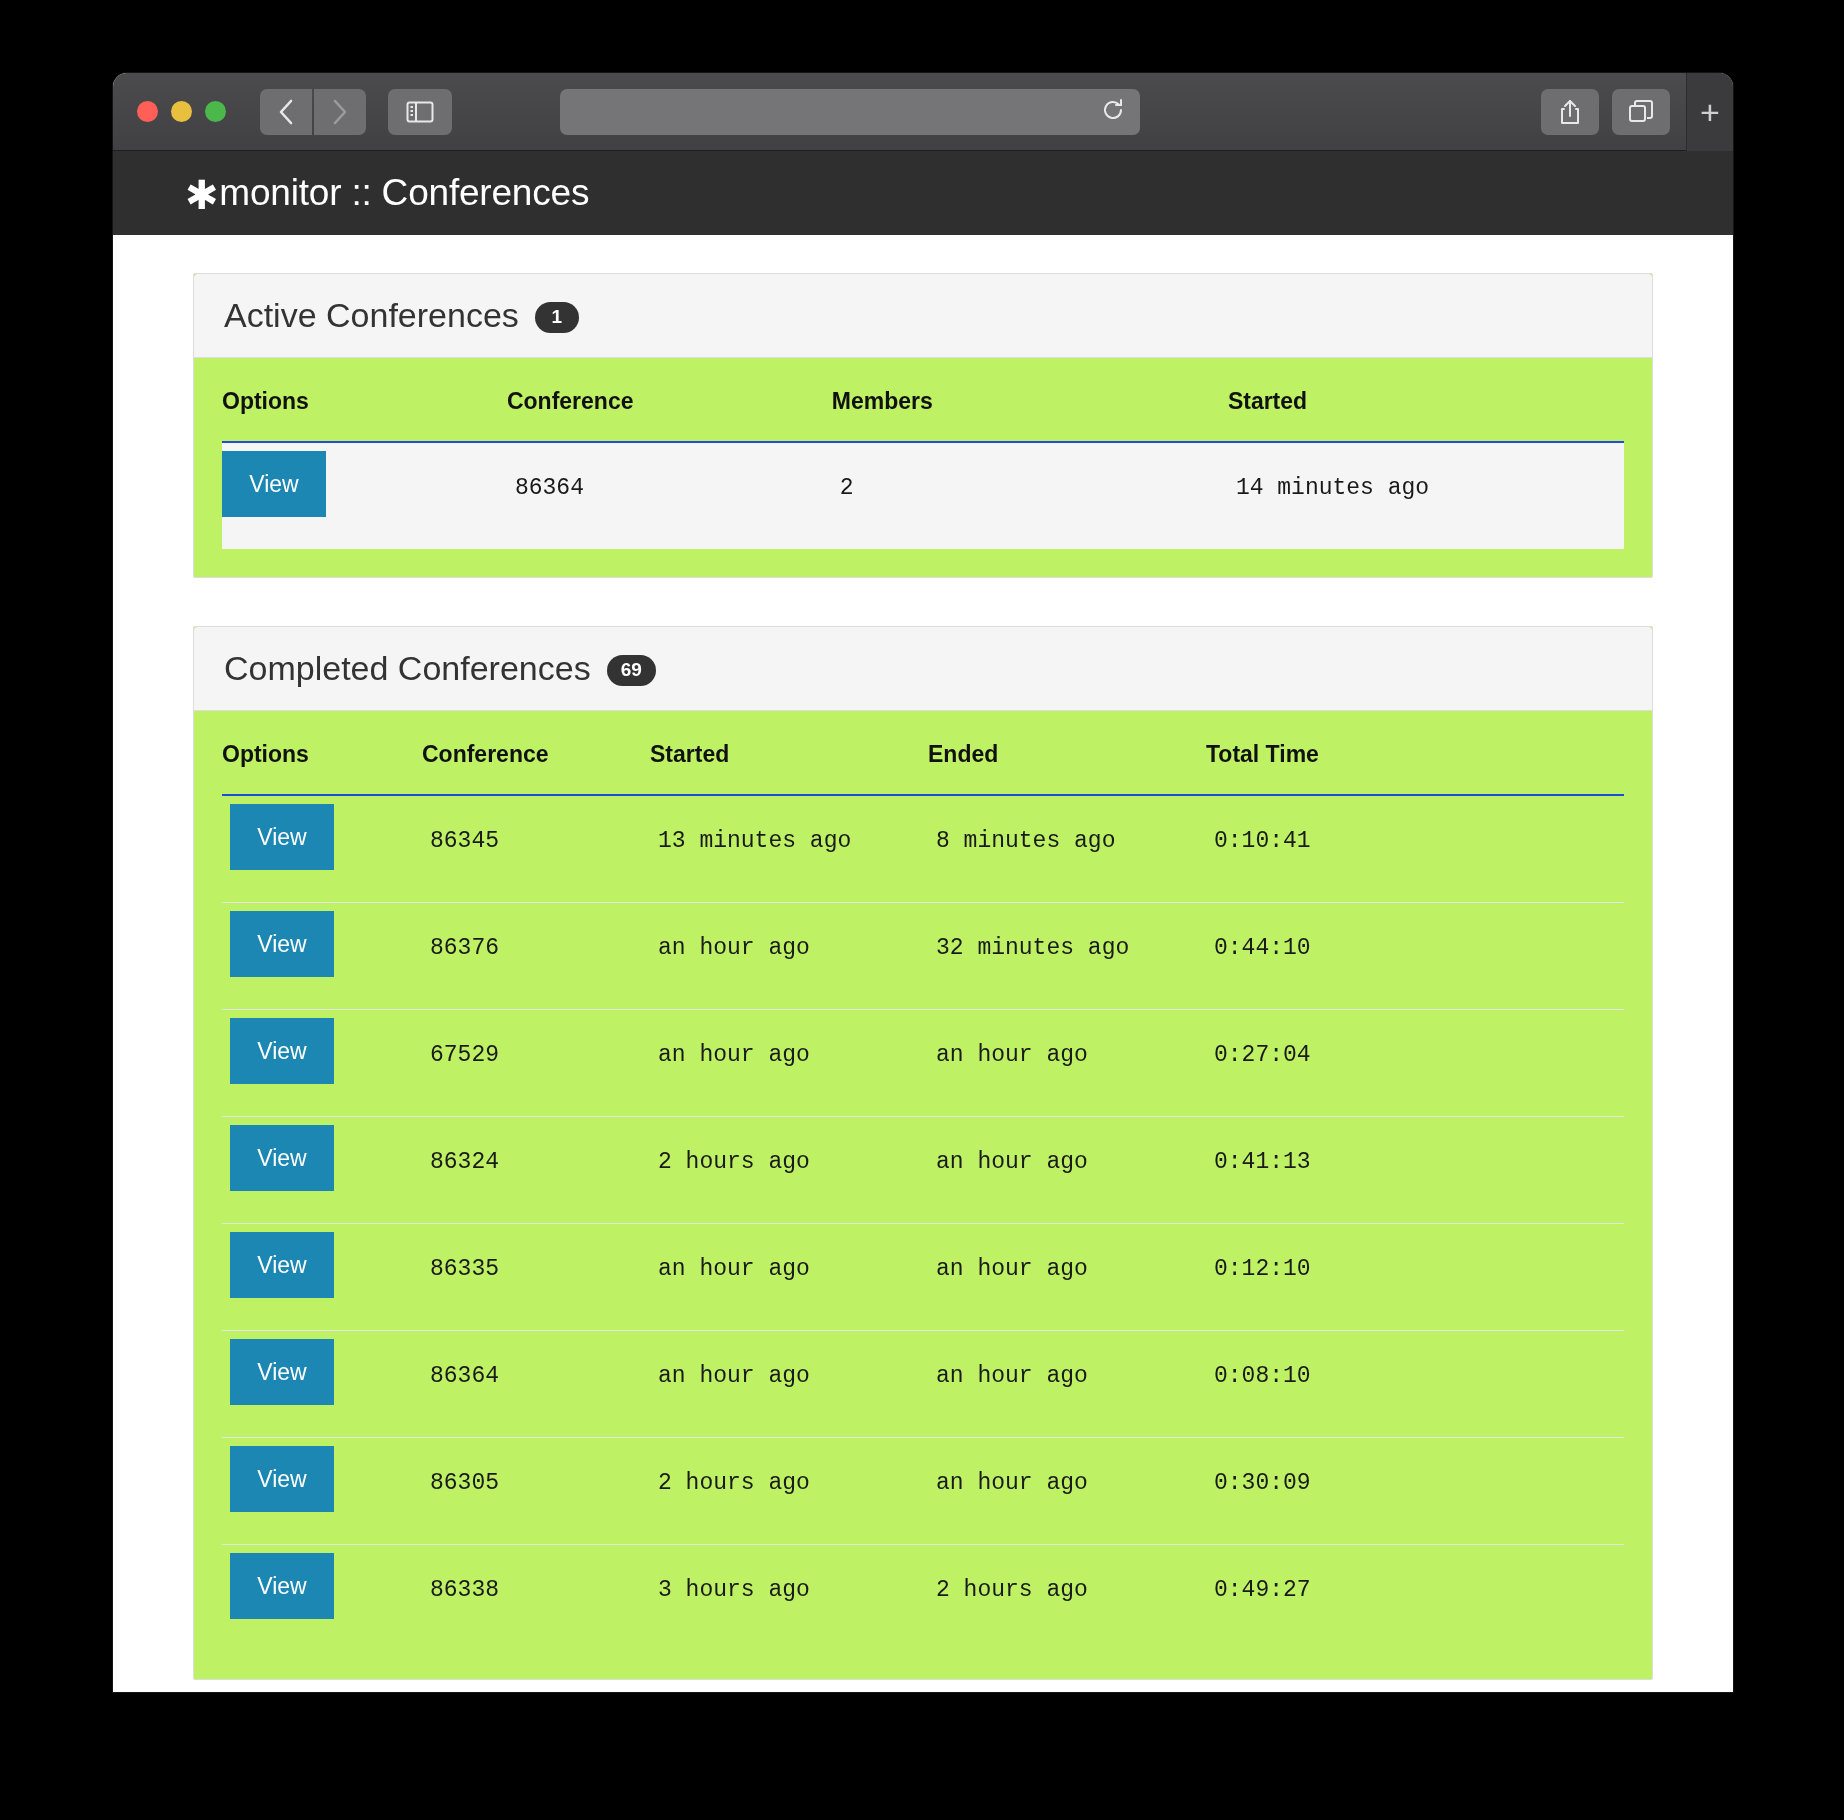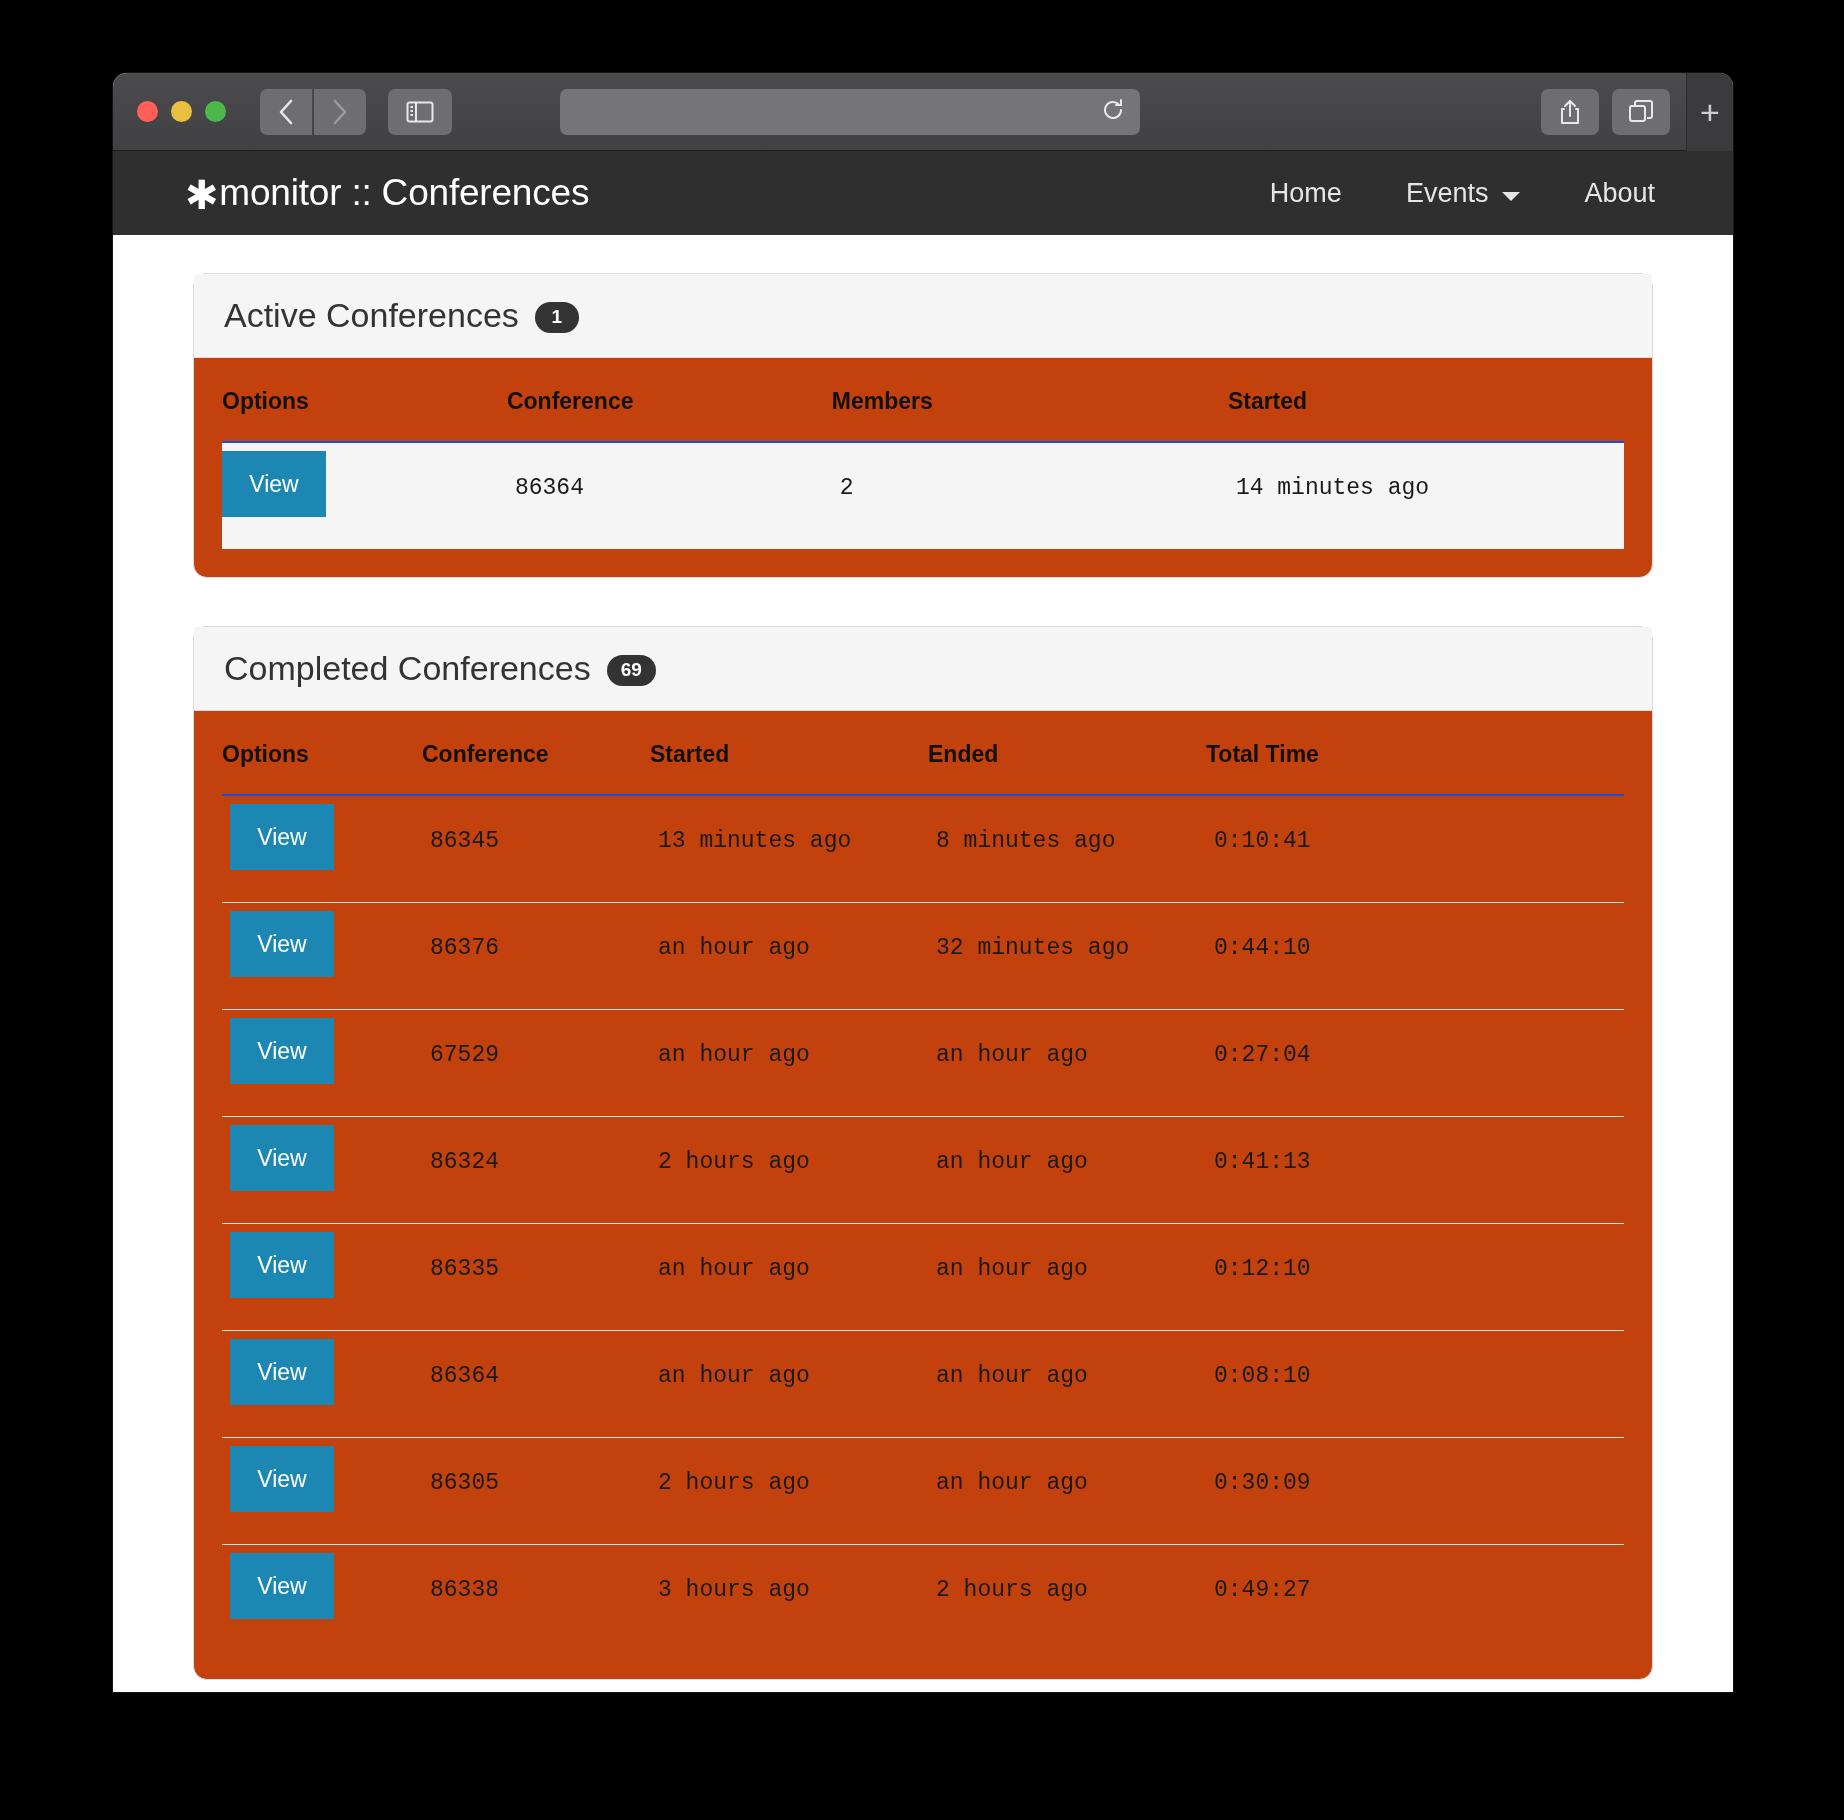--- a/index.html
+++ b/index.html
@@ -168,22 +168,22 @@
   #page-body {
     background: #ffffff;
     padding: 38px 80px 0 80px;
     box-sizing: border-box;
     height: calc(1619px - 78px - 84px);
     overflow: hidden;
   }
 
   .panel {
     border: 1px solid #dddddd;
-    border-radius: 14px;
-    background: #c2410c;
+    border-radius: 2px;
+    background: #bef264;
     margin-bottom: 48px;
   }
   .panel-heading {
     background: #f5f5f5;
     border-bottom: 1px solid #dddddd;
     padding: 22px 30px;
     border-radius: 4px 4px 0 0;
     display: flex;
     align-items: center;
   }
@@ -336,32 +336,20 @@
       <div id="new-tab-btn">
         <span>+</span>
       </div>
     </div>
   </div>
 
   <div id="site-header">
     <div id="brand">
       <span id="brand-logo">✱</span>
       <span>monitor :: Conferences</span>
-    </div>
-    <div id="main-nav">
-      <a class="nav-link">
-        <span>Home</span>
-      </a>
-      <a class="nav-link">
-        <span>Events</span>
-        <span class="caret"></span>
-      </a>
-      <a class="nav-link">
-        <span>About</span>
-      </a>
     </div>
   </div>
 
   <div id="page-body">
 
     <div class="panel">
       <div class="panel-heading">
         <div class="panel-title">
           <span>Active Conferences</span>
           <span class="badge">1</span>

